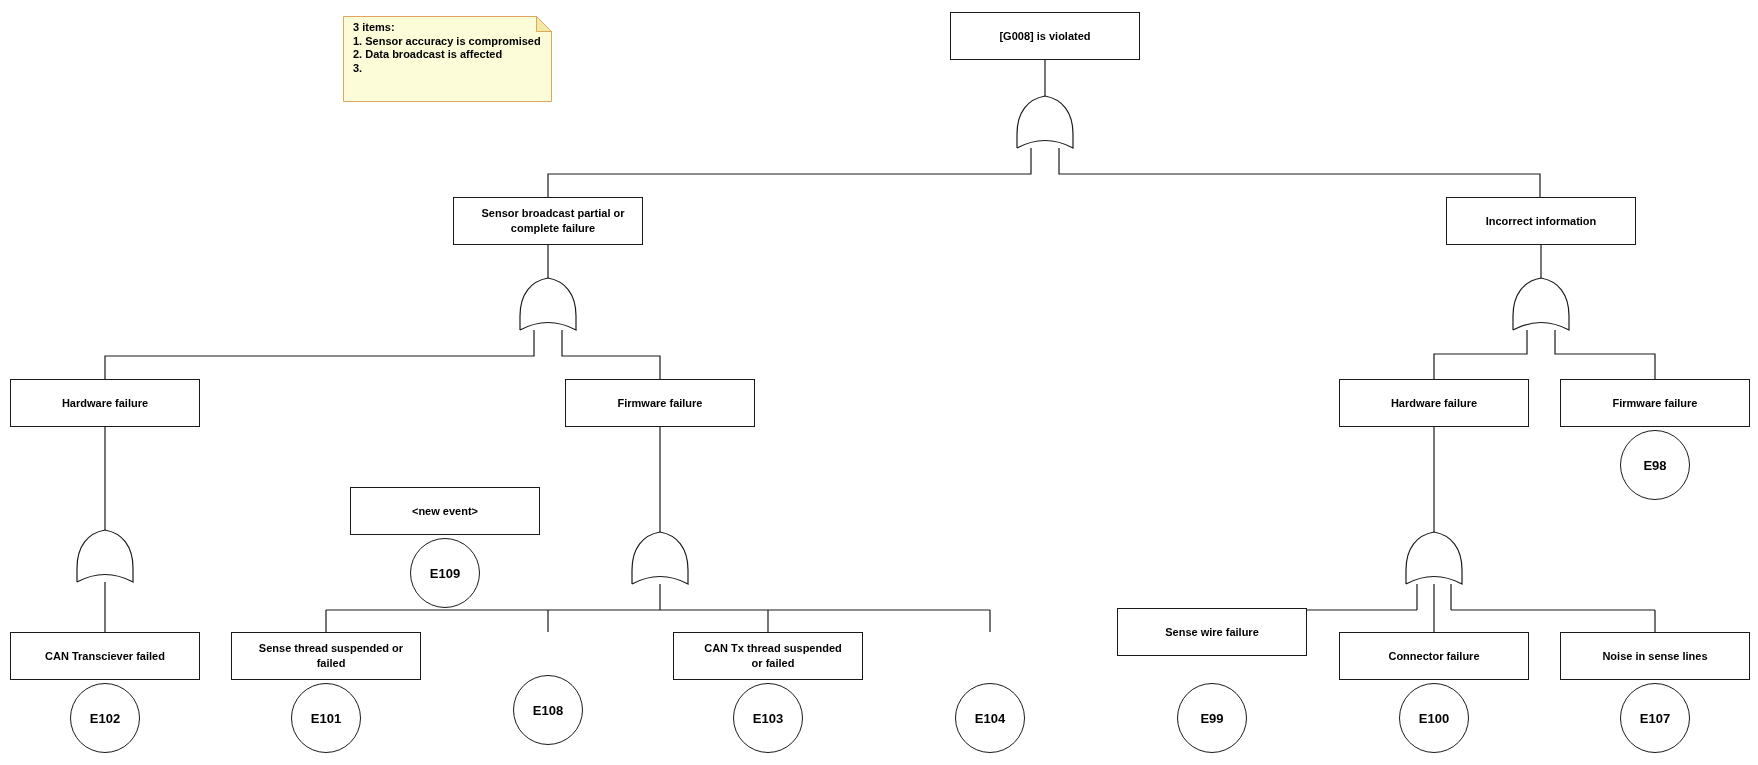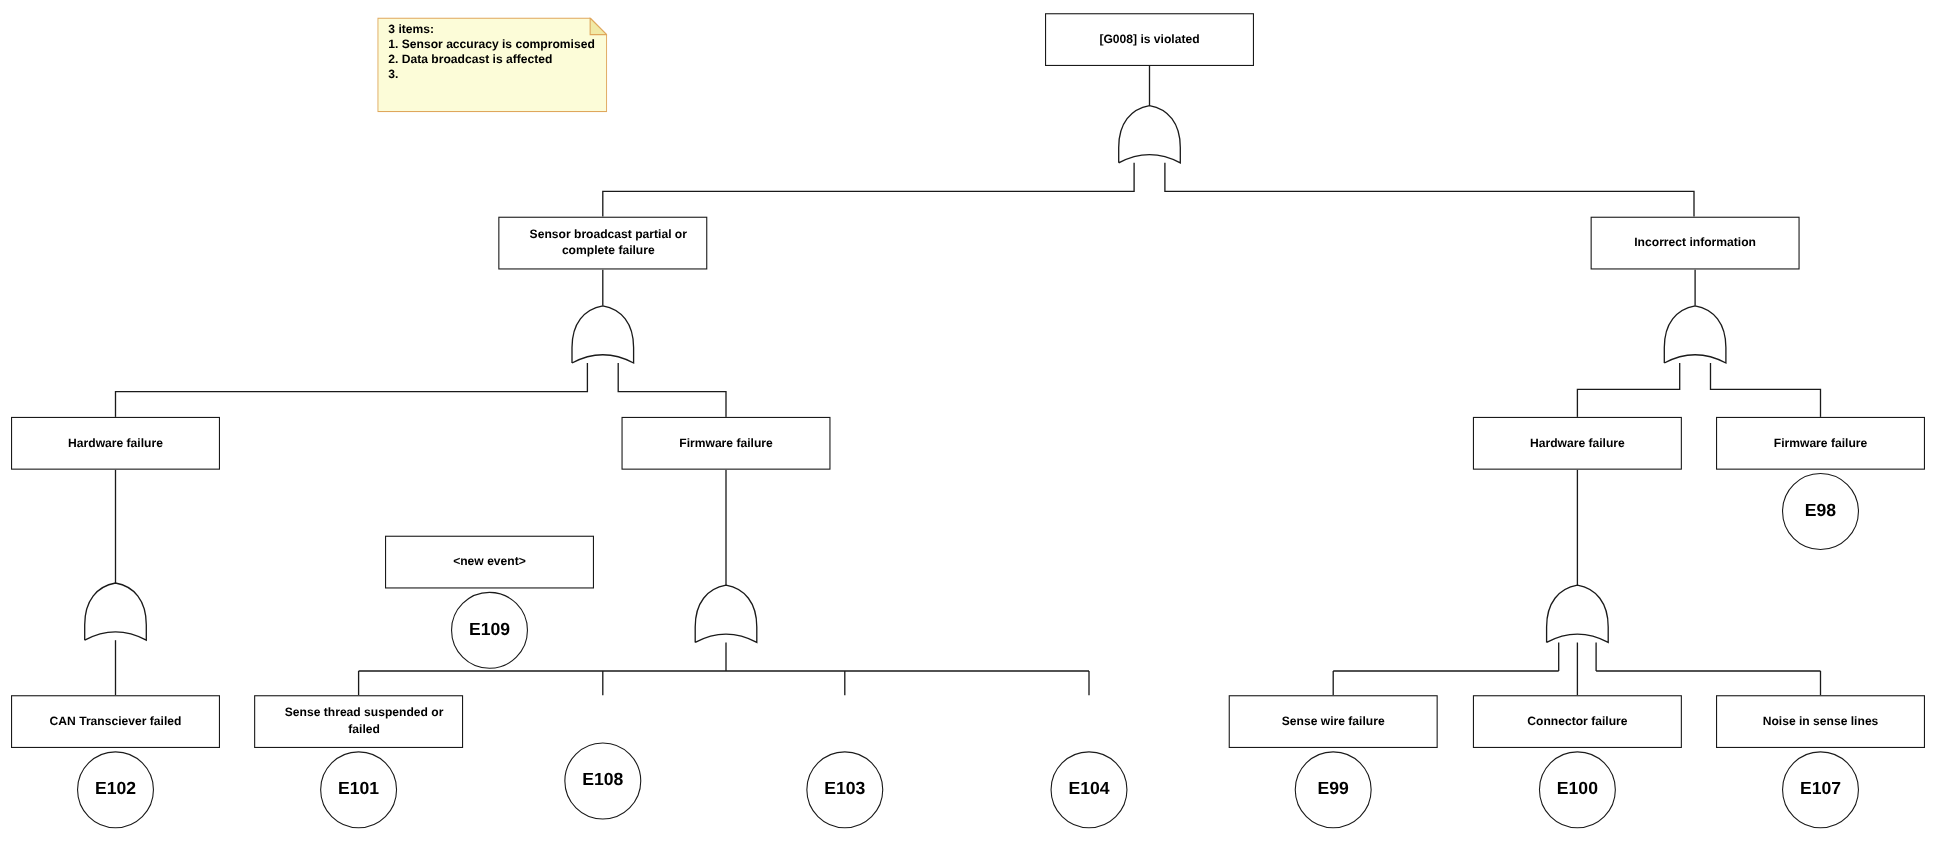--- a/index.html
+++ b/index.html
@@ -16,21 +16,21 @@
     border:1.2px solid var(--line,#1a1a1a);background:#fff;
     display:flex;align-items:center;justify-content:center;
     text-align:center;font-size:11px;font-weight:700;line-height:15px;
     padding:0 8px;cursor:default;
   }
   .ebox.align-left{justify-content:flex-start;text-align:center;padding:0 14px 0 24px}
   .ecirc{
     position:absolute;width:70px;height:70px;box-sizing:border-box;
     border:1.2px solid var(--line,#1a1a1a);border-radius:50%;background:#fff;
     display:flex;align-items:center;justify-content:center;
-    font-size:16px;font-weight:700;text-align:right;
+    font-size:13px;font-weight:700;text-align:right;
   }
   .note{position:absolute;width:209px;height:86px}
   .note svg{display:block}
   .note-body{fill:var(--note_fill,#fcfcd8);stroke:var(--note_border,#dfa75c);stroke-width:1}
   .note-fold{fill:var(--note_fold,#f1e9a5);stroke:var(--note_border,#dfa75c);stroke-width:1}
   .note-text{
     position:absolute;left:10px;top:5px;right:6px;
     font-size:11px;font-weight:700;line-height:13.5px;white-space:nowrap;
   }
 </style>
@@ -89,21 +89,22 @@
 
   <div class="ebox" style="left:10px;top:379px">Hardware failure</div>
   <div class="ebox" style="left:565px;top:379px">Firmware failure</div>
   <div class="ebox" style="left:1339px;top:379px">Hardware failure</div>
   <div class="ebox" style="left:1560px;top:379px">Firmware failure</div>
 
   <div class="ebox" style="left:350px;top:487px">&lt;new event&gt;</div>
 
   <div class="ebox" style="left:10px;top:632px">CAN Transciever failed</div>
   <div class="ebox align-left" style="left:231px;top:632px">Sense thread suspended or failed</div>
-  <div class="ebox" style="left:1117px;top:632px">Sense wire failure</div>
+  <div class="ebox align-left" style="left:673px;top:632px">CAN Tx thread suspended or failed</div>
+  <div class="ebox" style="left:1117px;top:608px">Sense wire failure</div>
   <div class="ebox" style="left:1339px;top:632px">Connector failure</div>
   <div class="ebox" style="left:1560px;top:632px">Noise in sense lines</div>
 
   <div class="ecirc" style="left:410px;top:538px">E109</div>
   <div class="ecirc" style="left:1620px;top:430px">E98</div>
 
   <div class="ecirc" style="left:70px;top:683px">E102</div>
   <div class="ecirc" style="left:291px;top:683px">E101</div>
   <div class="ecirc" style="left:513px;top:675px">E108</div>
   <div class="ecirc" style="left:733px;top:683px">E103</div>

